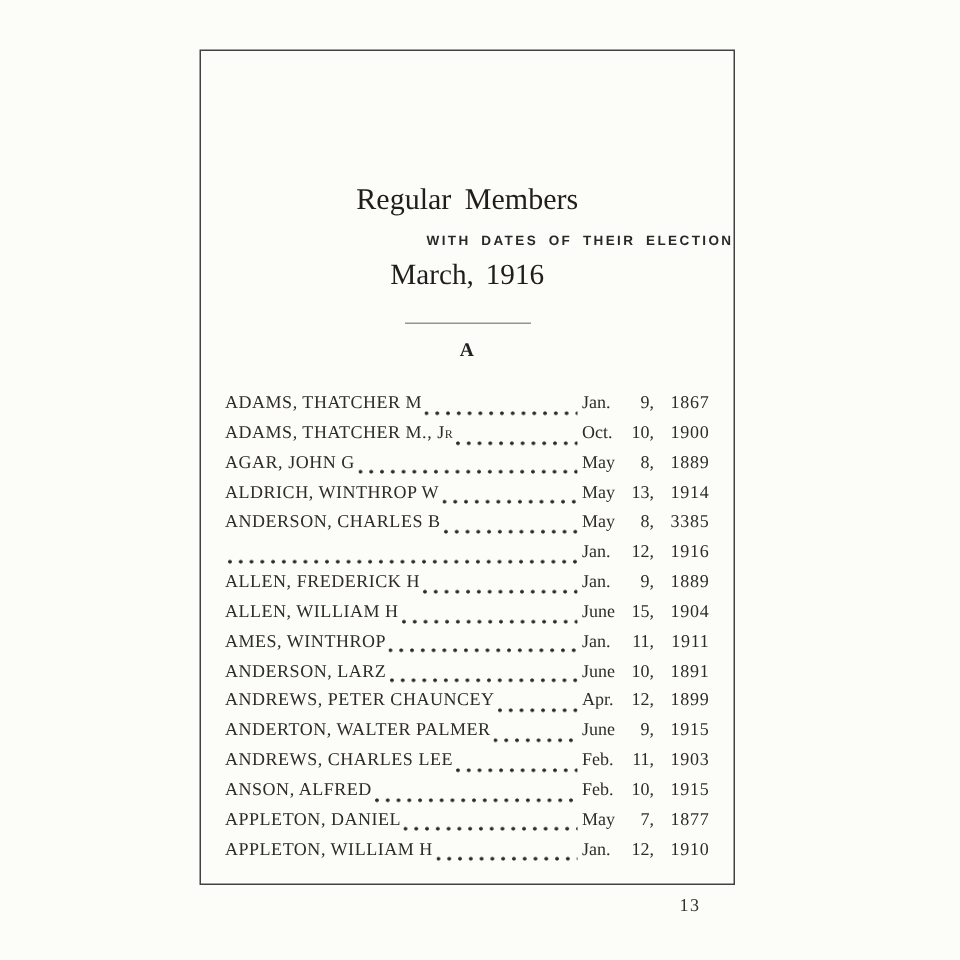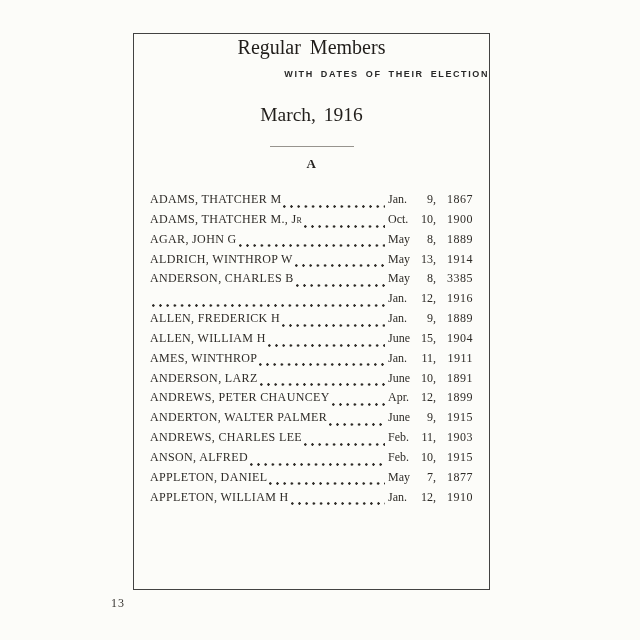--- a/index.html
+++ b/index.html
@@ -19,39 +19,40 @@
     overflow:hidden;
   }
   .frame{
     position:absolute;
     left:133px;top:33px;
     width:357px;height:557px;
     border:1px solid var(--border);
   }
   .title{
     text-align:center;
+    margin-top:86px;
     font-size:20px;
     line-height:26px;
     word-spacing:4px;
     color:var(--title-ink);
   }
   .subtitle{
     text-align:right;
     margin-top:9px;
     font-family:"Liberation Sans", sans-serif;
     font-weight:bold;
     font-size:9px;
     line-height:10px;
     letter-spacing:1.6px;
     word-spacing:3px;
     color:#282828;
   }
   .dateline{
     text-align:center;
-    margin-top:24px;
+    margin-top:7px;
     font-size:19.5px;
     line-height:24px;
     word-spacing:3px;
     color:var(--title-ink);
   }
   .rule{
     margin:19px auto 0;
     width:84px;height:0;
     border-top:1px solid #97948e;
   }
@@ -88,21 +89,21 @@
     background-size:7.2px 3px;
     background-repeat:repeat-x;
   }
   .month{width:29px;text-align:left;}
   .day{width:19px;text-align:right;}
   .year{width:32px;margin-left:5px;text-align:right;letter-spacing:0.5px;}
   .pagenum{
     position:absolute;
     left:111px;top:596px;
     width:356px;
-    text-align:left;
+    text-align:right;
     font-size:12px;
     letter-spacing:1px;
     color:#35322e;
   }
 </style>
 </head>
 <body>
 
 <div class="frame">
   <div class="title">Regular Members</div>

